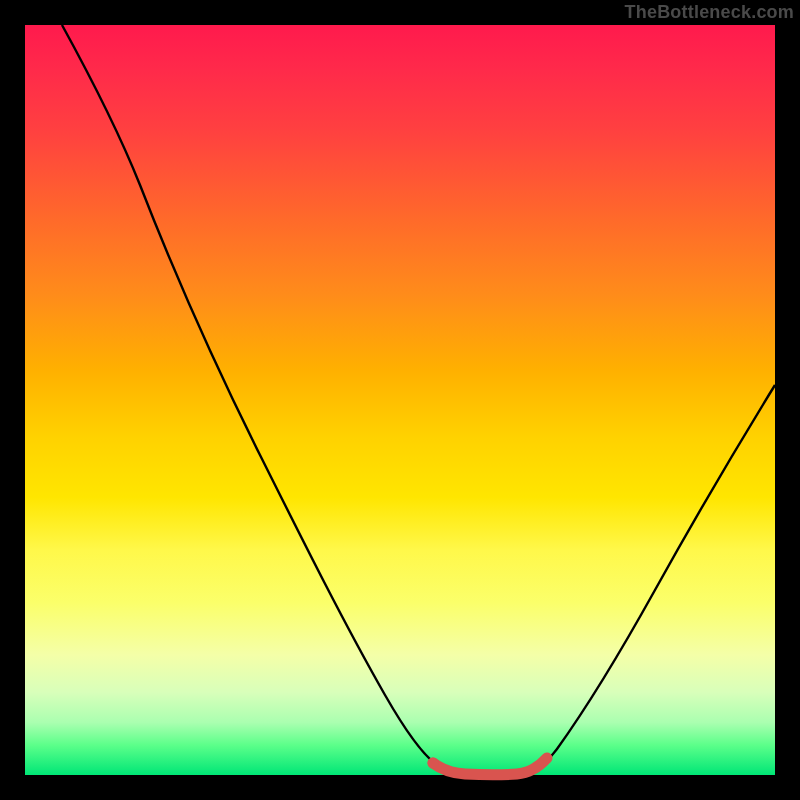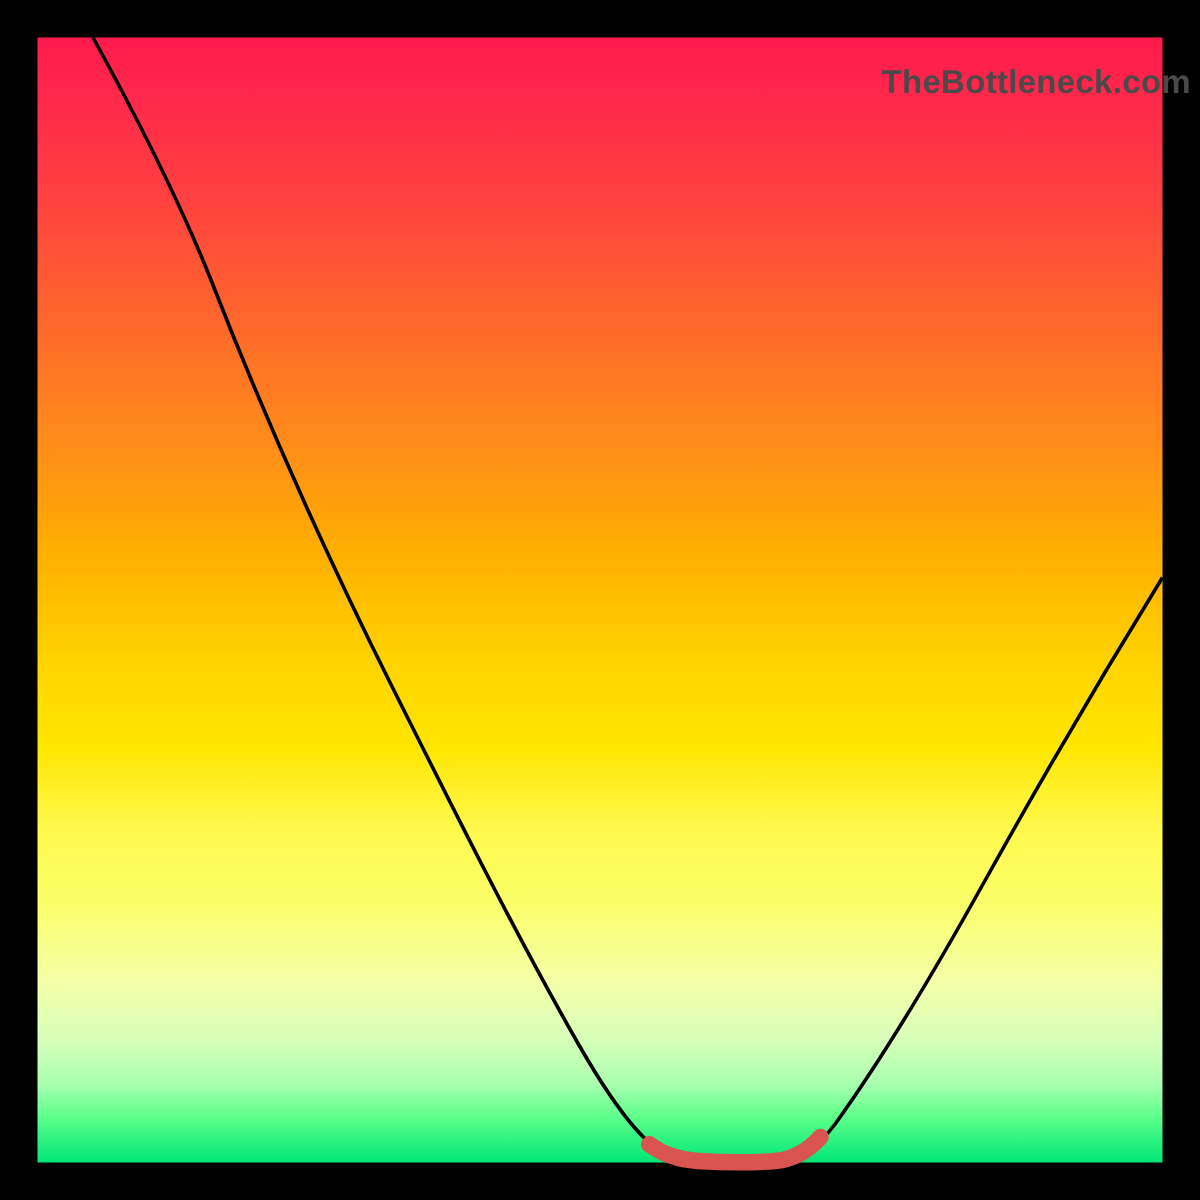--- a/index.html
+++ b/index.html
@@ -40,25 +40,24 @@
       #aaffb0 93%,
       #5cff8a 96%,
       #00e676 100%
     );
   }
   .watermark {
     position: absolute;
     top: 2px;
     right: 6px;
     color: #4a4a4a;
-    font-size: 22px;
+    font-size: 18px;
     font-weight: 600;
     letter-spacing: 0.2px;
     user-select: none;
-    margin-top: 40px;
   }
   svg.overlay {
     position: absolute;
     left: 25px;
     top: 25px;
     width: 750px;
     height: 750px;
     overflow: visible;
   }
 </style>

